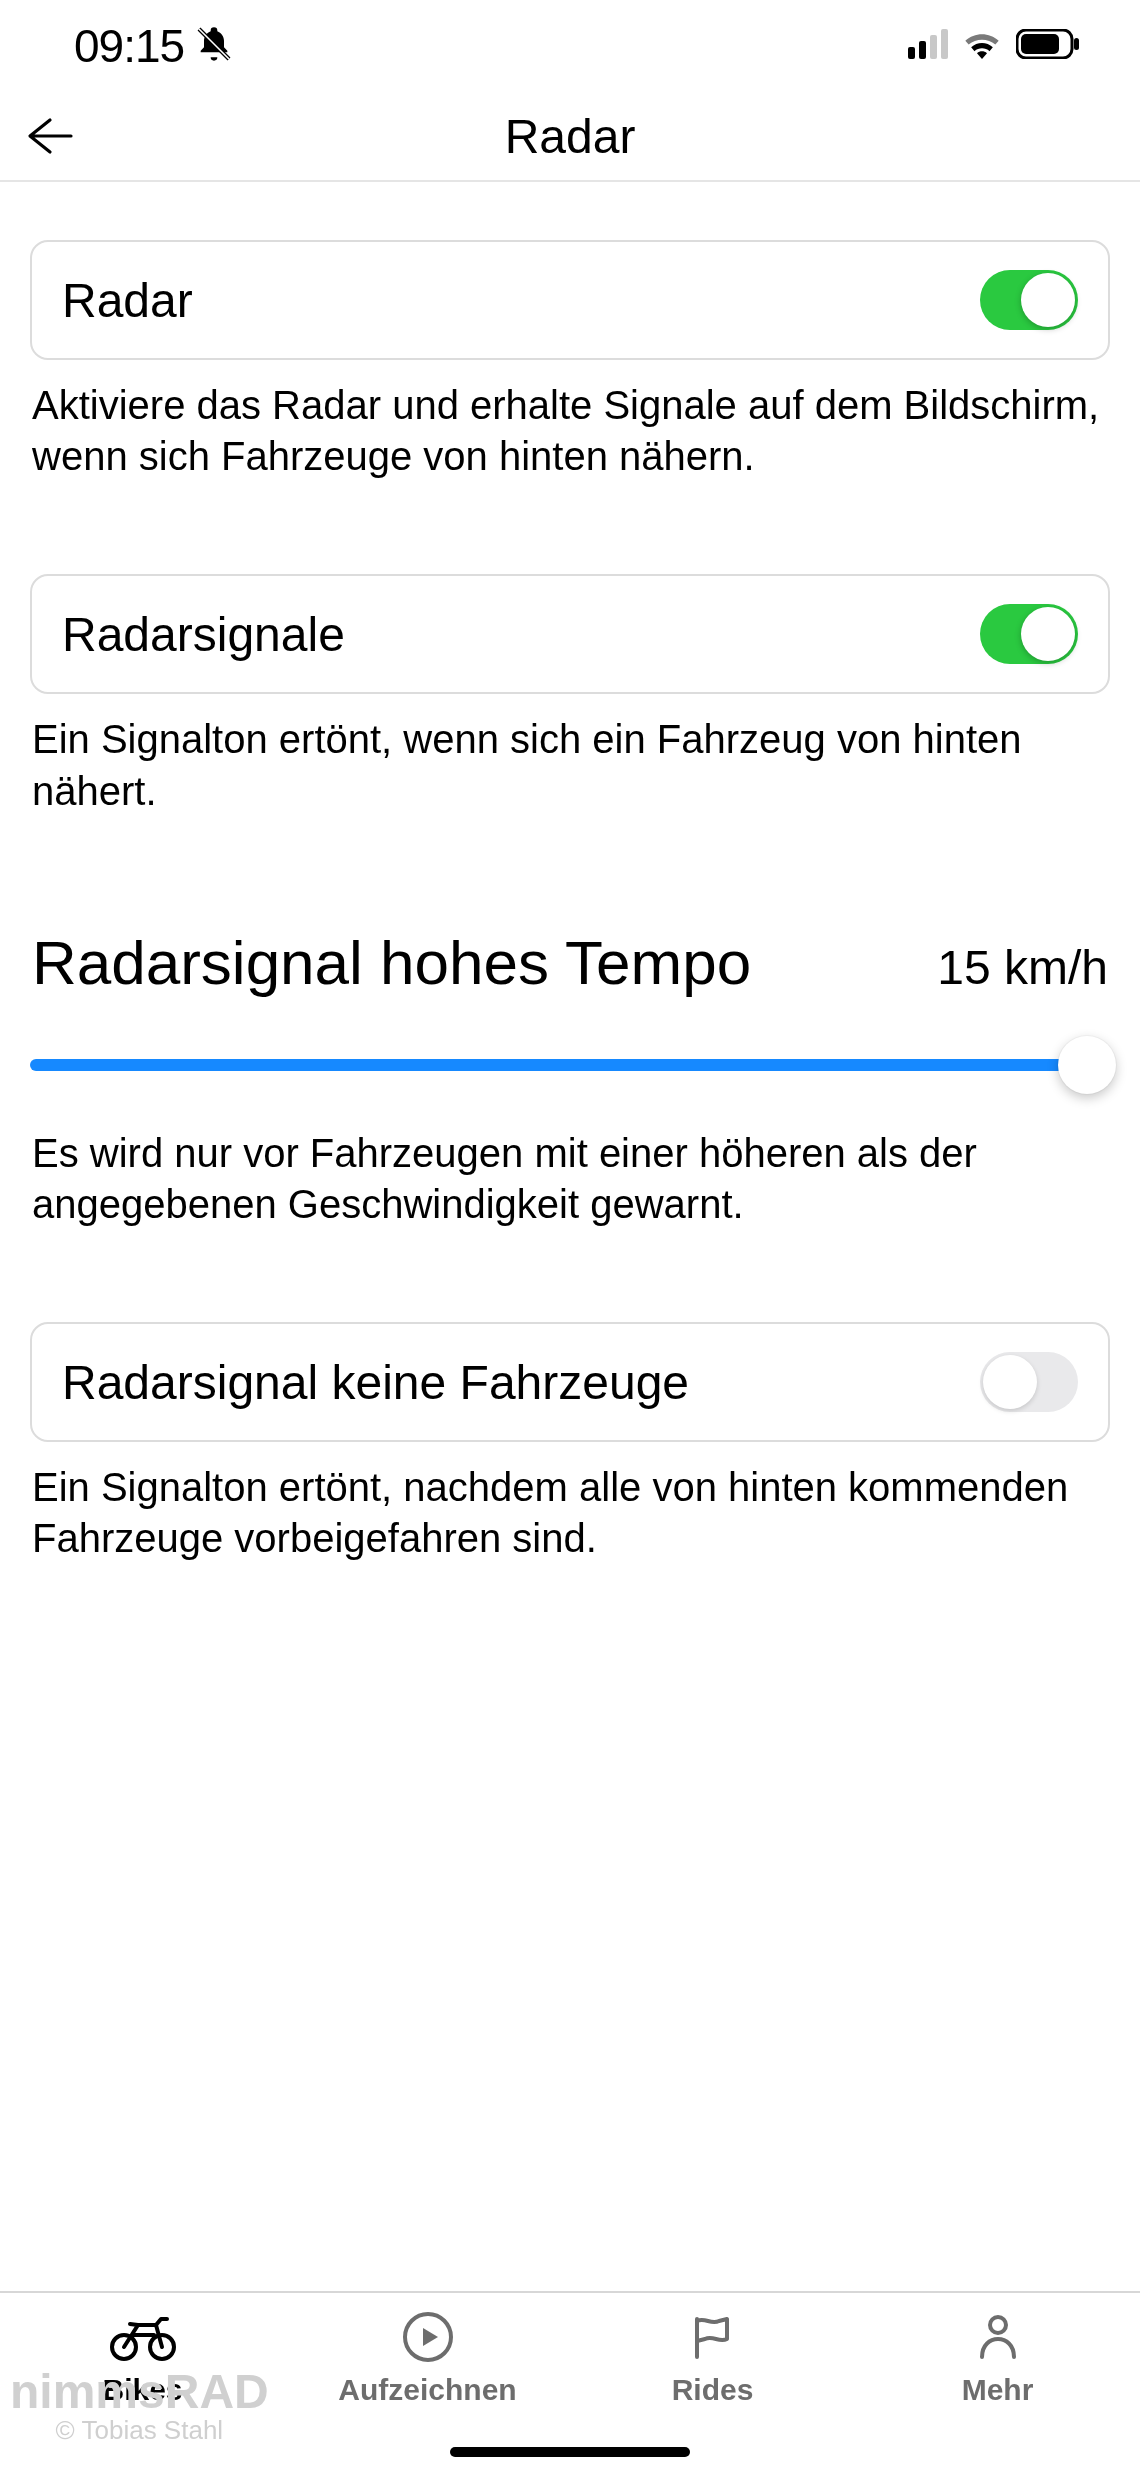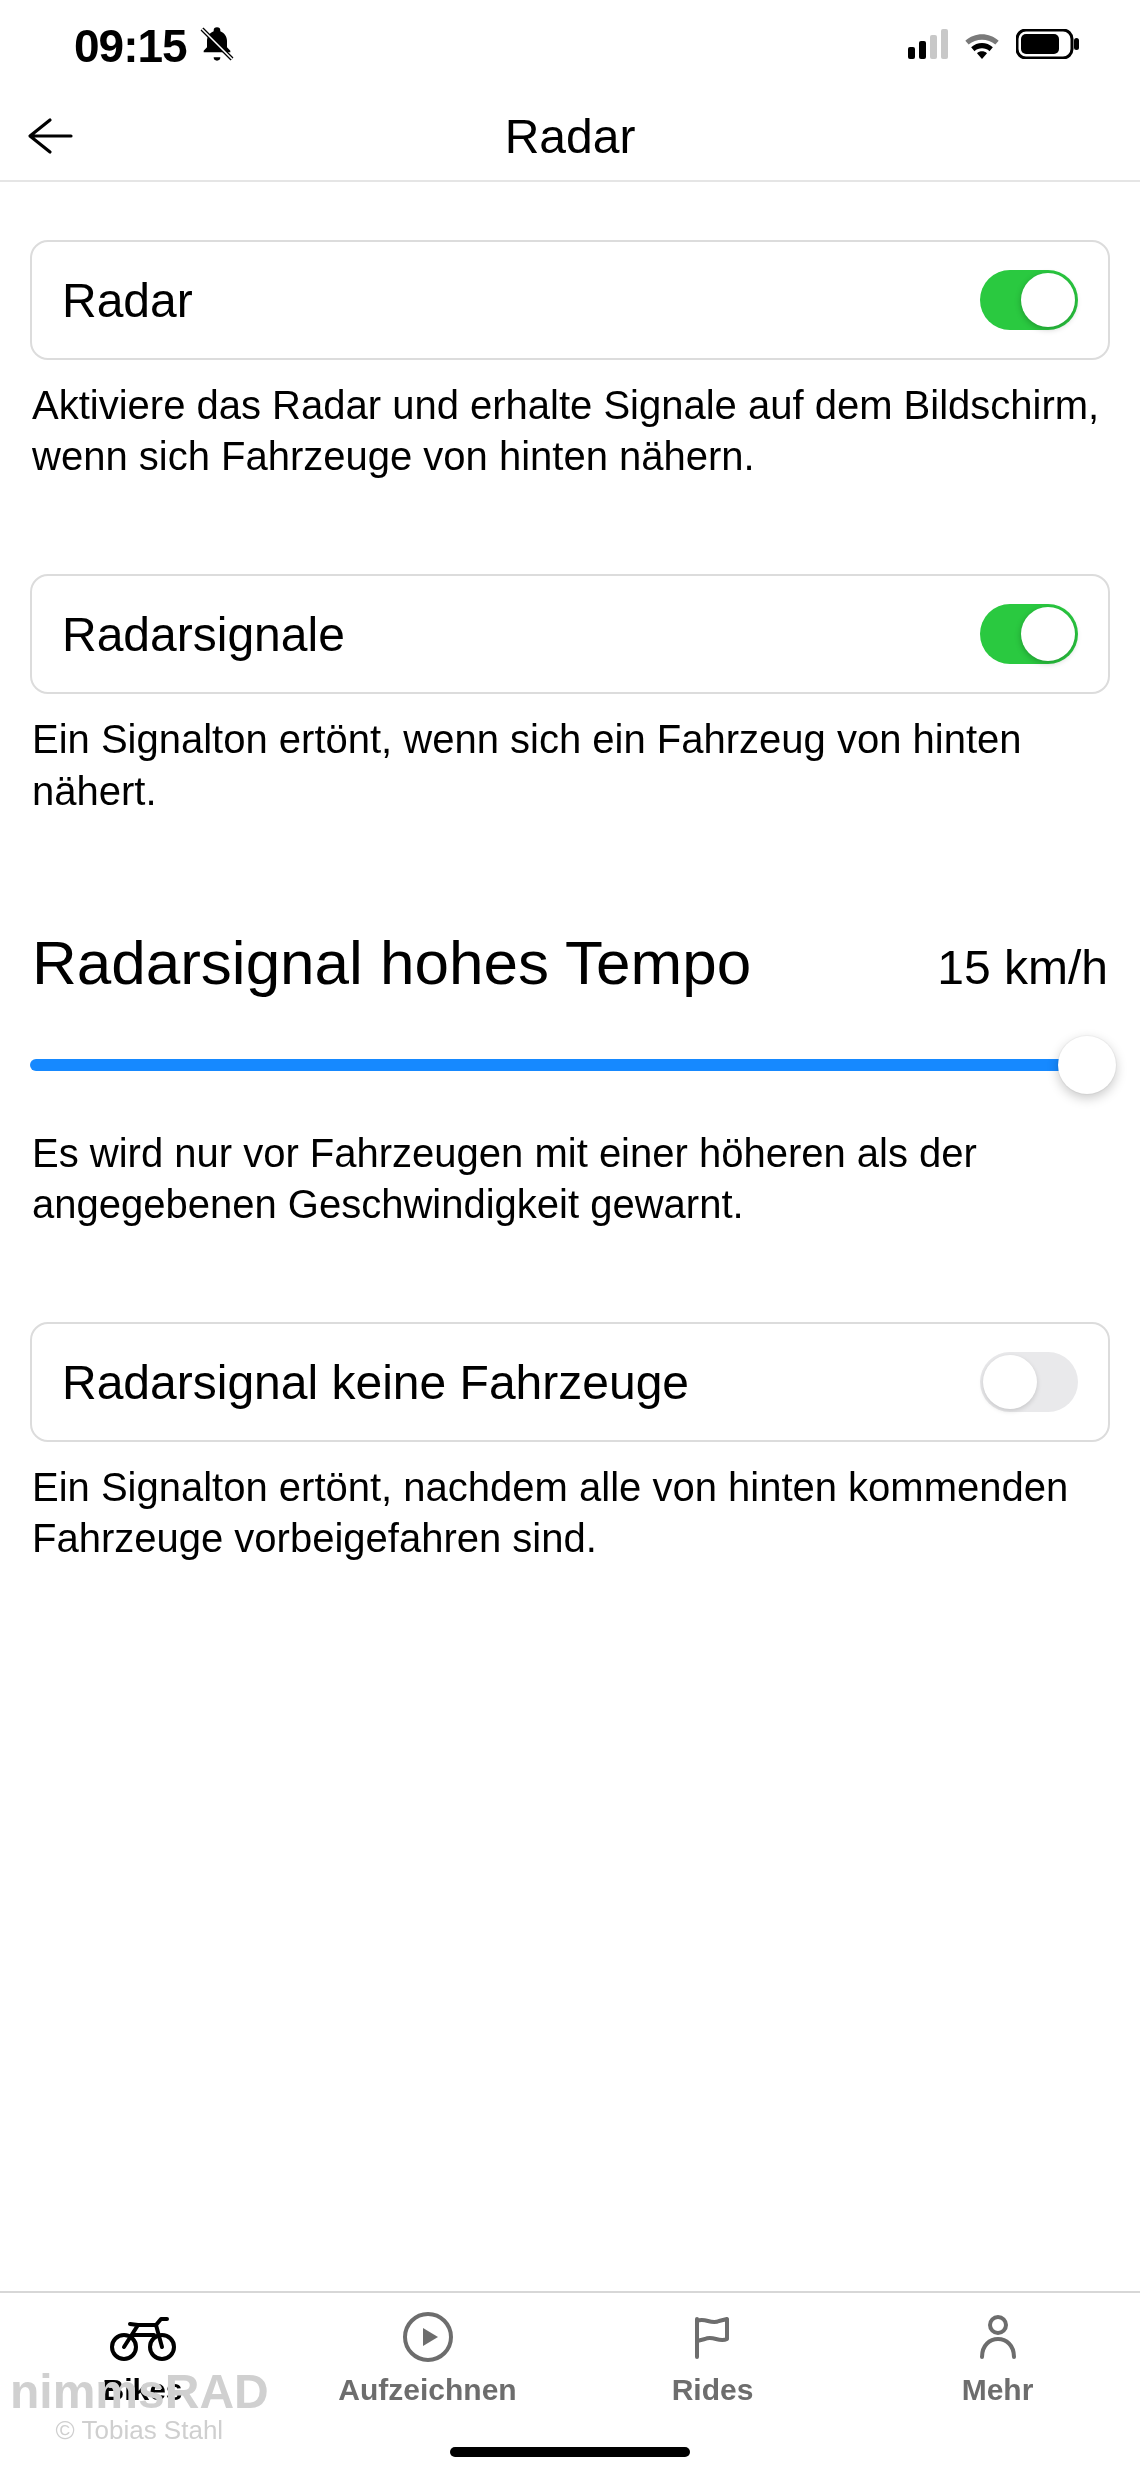--- a/index.html
+++ b/index.html
@@ -16,21 +16,21 @@
 
   
   .status-bar {
     height: 92px;
     display: flex;
     align-items: center;
     justify-content: space-between;
     padding: 0 60px 0 74px;
   }
   .status-left { display: flex; align-items: center; gap: 10px; }
-  .status-time { font-size: 46px; font-weight: 700; letter-spacing: -1px; }
+  .status-time { font-size: 46px; font-weight: 400; letter-spacing: -1px; }
   .status-right { display: flex; align-items: center; gap: 14px; }
 
   
   .nav-header {
     height: 90px;
     position: relative;
     border-bottom: 2px solid #e5e5e5;
     display: flex;
     align-items: center;
     justify-content: center;

